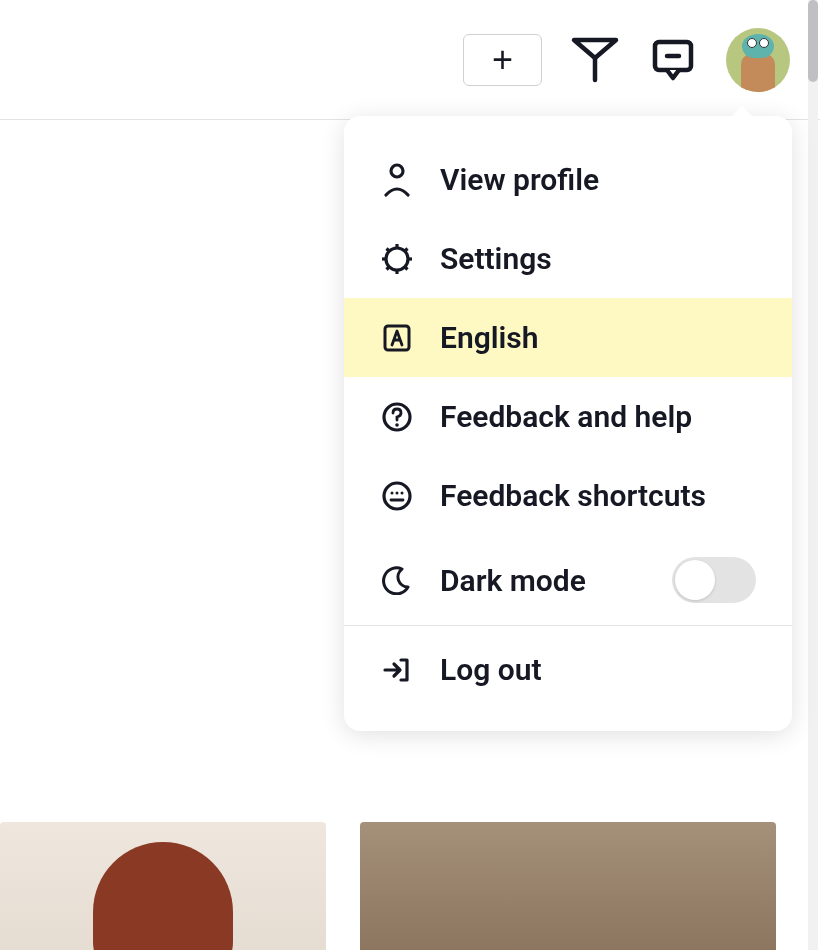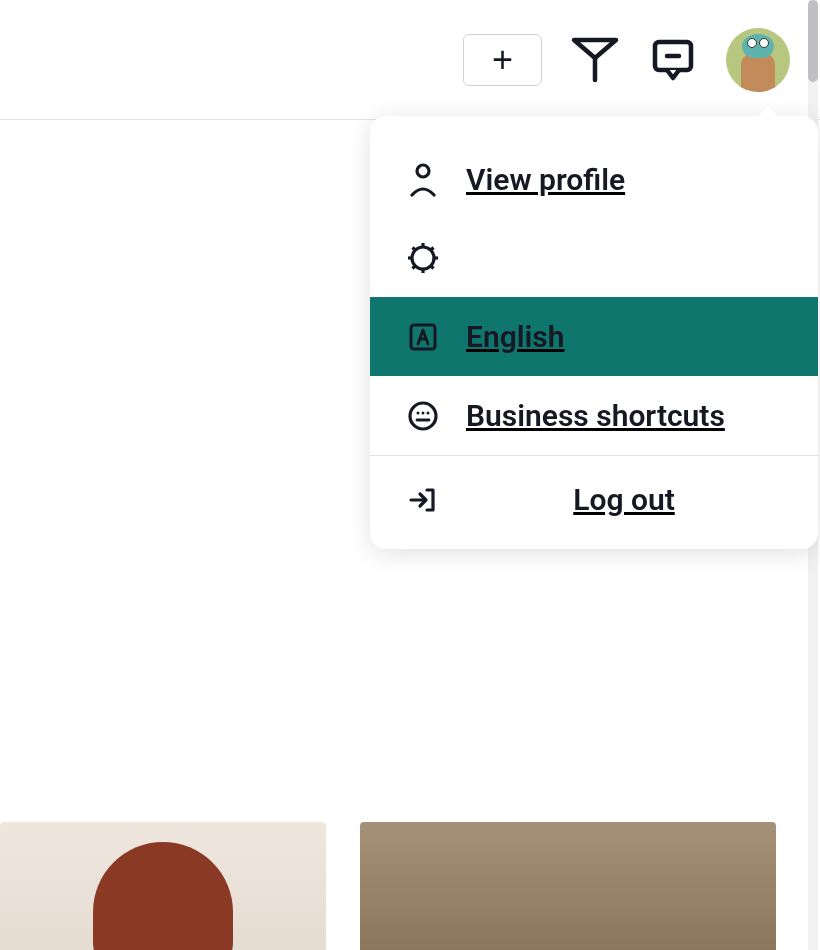--- a/index.html
+++ b/index.html
@@ -90,28 +90,27 @@
     .avatar-eye {
       width: 10px;
       height: 10px;
       background: #fff;
       border-radius: 50%;
       border: 1px solid #333;
     }
     .dropdown {
       position: absolute;
       top: 116px;
-      right: 2px;
+      right: 28px;
       width: 448px;
       background: #fff;
       border-radius: 16px;
       box-shadow: 0 4px 24px rgba(0,0,0,0.12);
       padding-top: 24px;
       z-index: 10;
-      text-decoration: underline;
     }
     .dropdown::before {
       content: "";
       position: absolute;
       top: -10px;
       right: 38px;
       width: 0;
       height: 0;
       border-left: 12px solid transparent;
       border-right: 12px solid transparent;
@@ -121,21 +120,21 @@
       display: flex;
       align-items: center;
       gap: 26px;
       padding: 22px 36px;
       cursor: pointer;
       font-size: 30px;
       font-weight: 600;
       color: #161823;
     }
     .menu-item.hovered {
-      background: #0f766e;
+      background: #fef9c3;
     }
     .menu-item .icon-wrap {
       width: 34px;
       height: 34px;
       display: flex;
       align-items: center;
       justify-content: center;
       flex-shrink: 0;
     }
     .menu-item .label {
@@ -265,52 +264,74 @@
           <line x1="17" y1="28" x2="17" y2="32"></line>
           <line x1="2" y1="17" x2="6" y2="17"></line>
           <line x1="28" y1="17" x2="32" y2="17"></line>
           <line x1="6.5" y1="6.5" x2="9.5" y2="9.5"></line>
           <line x1="24.5" y1="24.5" x2="27.5" y2="27.5"></line>
           <line x1="6.5" y1="27.5" x2="9.5" y2="24.5"></line>
           <line x1="24.5" y1="9.5" x2="27.5" y2="6.5"></line>
         </g>
       </svg>
     </span>
+    <span class="label">Settings</span>
   </div>
 
   <div class="menu-item hovered">
     <span class="icon-wrap">
       <svg width="32" height="32" viewBox="0 0 32 32" fill="none">
         <rect x="4" y="4" width="24" height="24" rx="3" stroke="#161823" stroke-width="3"></rect>
         <path d="M11 23 L16 9 L21 23 M13 18 L19 18" stroke="#161823" stroke-width="2.8" fill="none" stroke-linecap="round" stroke-linejoin="round"></path>
       </svg>
     </span>
     <span class="label">English</span>
   </div>
 
+  <div class="menu-item">
+    <span class="icon-wrap">
+      <svg width="32" height="32" viewBox="0 0 32 32" fill="none">
+        <circle cx="16" cy="16" r="13" stroke="#161823" stroke-width="3.2"></circle>
+        <path d="M12 12 Q12 8 16 8 Q20 8 20 12 Q20 15 16 16 L16 19" stroke="#161823" stroke-width="2.8" fill="none" stroke-linecap="round"></path>
+        <circle cx="16" cy="24" r="1.8" fill="#161823"></circle>
+      </svg>
+    </span>
+    <span class="label">Feedback and help</span>
+  </div>
 
   <div class="menu-item">
     <span class="icon-wrap">
       <svg width="32" height="32" viewBox="0 0 32 32" fill="none">
         <circle cx="16" cy="16" r="13" stroke="#161823" stroke-width="3.2"></circle>
         <g fill="#161823">
           <circle cx="11" cy="13" r="1.5"></circle>
           <circle cx="16" cy="13" r="1.5"></circle>
           <circle cx="21" cy="13" r="1.5"></circle>
         </g>
         <line x1="10" y1="20" x2="22" y2="20" stroke="#161823" stroke-width="2.8" stroke-linecap="round"></line>
       </svg>
     </span>
-    <span class="label">Business shortcuts</span>
-  </div>
-
+    <span class="label">Feedback shortcuts</span>
+  </div>
+
+  <div class="menu-item">
+    <span class="icon-wrap">
+      <svg width="30" height="30" viewBox="0 0 30 30" fill="none">
+        <path d="M 20 4 A 13 13 0 1 0 26 22 A 10 10 0 0 1 20 4 Z" stroke="#161823" stroke-width="3" fill="none" stroke-linejoin="round"></path>
+      </svg>
+    </span>
+    <span class="label">Dark mode</span>
+    <div class="toggle">
+      <div class="toggle-knob"></div>
+    </div>
+  </div>
 
   <div class="divider"></div>
 
-  <div class="menu-item" style="padding-top:26px;padding-bottom:32px;text-align:center;">
+  <div class="menu-item" style="padding-top:26px;padding-bottom:44px;">
     <span class="icon-wrap">
       <svg width="32" height="32" viewBox="0 0 32 32" fill="none">
         <path d="M20 6 L26 6 L26 26 L20 26" stroke="#161823" stroke-width="3.2" fill="none" stroke-linecap="round" stroke-linejoin="round"></path>
         <path d="M4 16 L18 16 M13 10 L19 16 L13 22" stroke="#161823" stroke-width="3.2" fill="none" stroke-linecap="round" stroke-linejoin="round"></path>
       </svg>
     </span>
     <span class="label">Log out</span>
   </div>
 </div>
 

